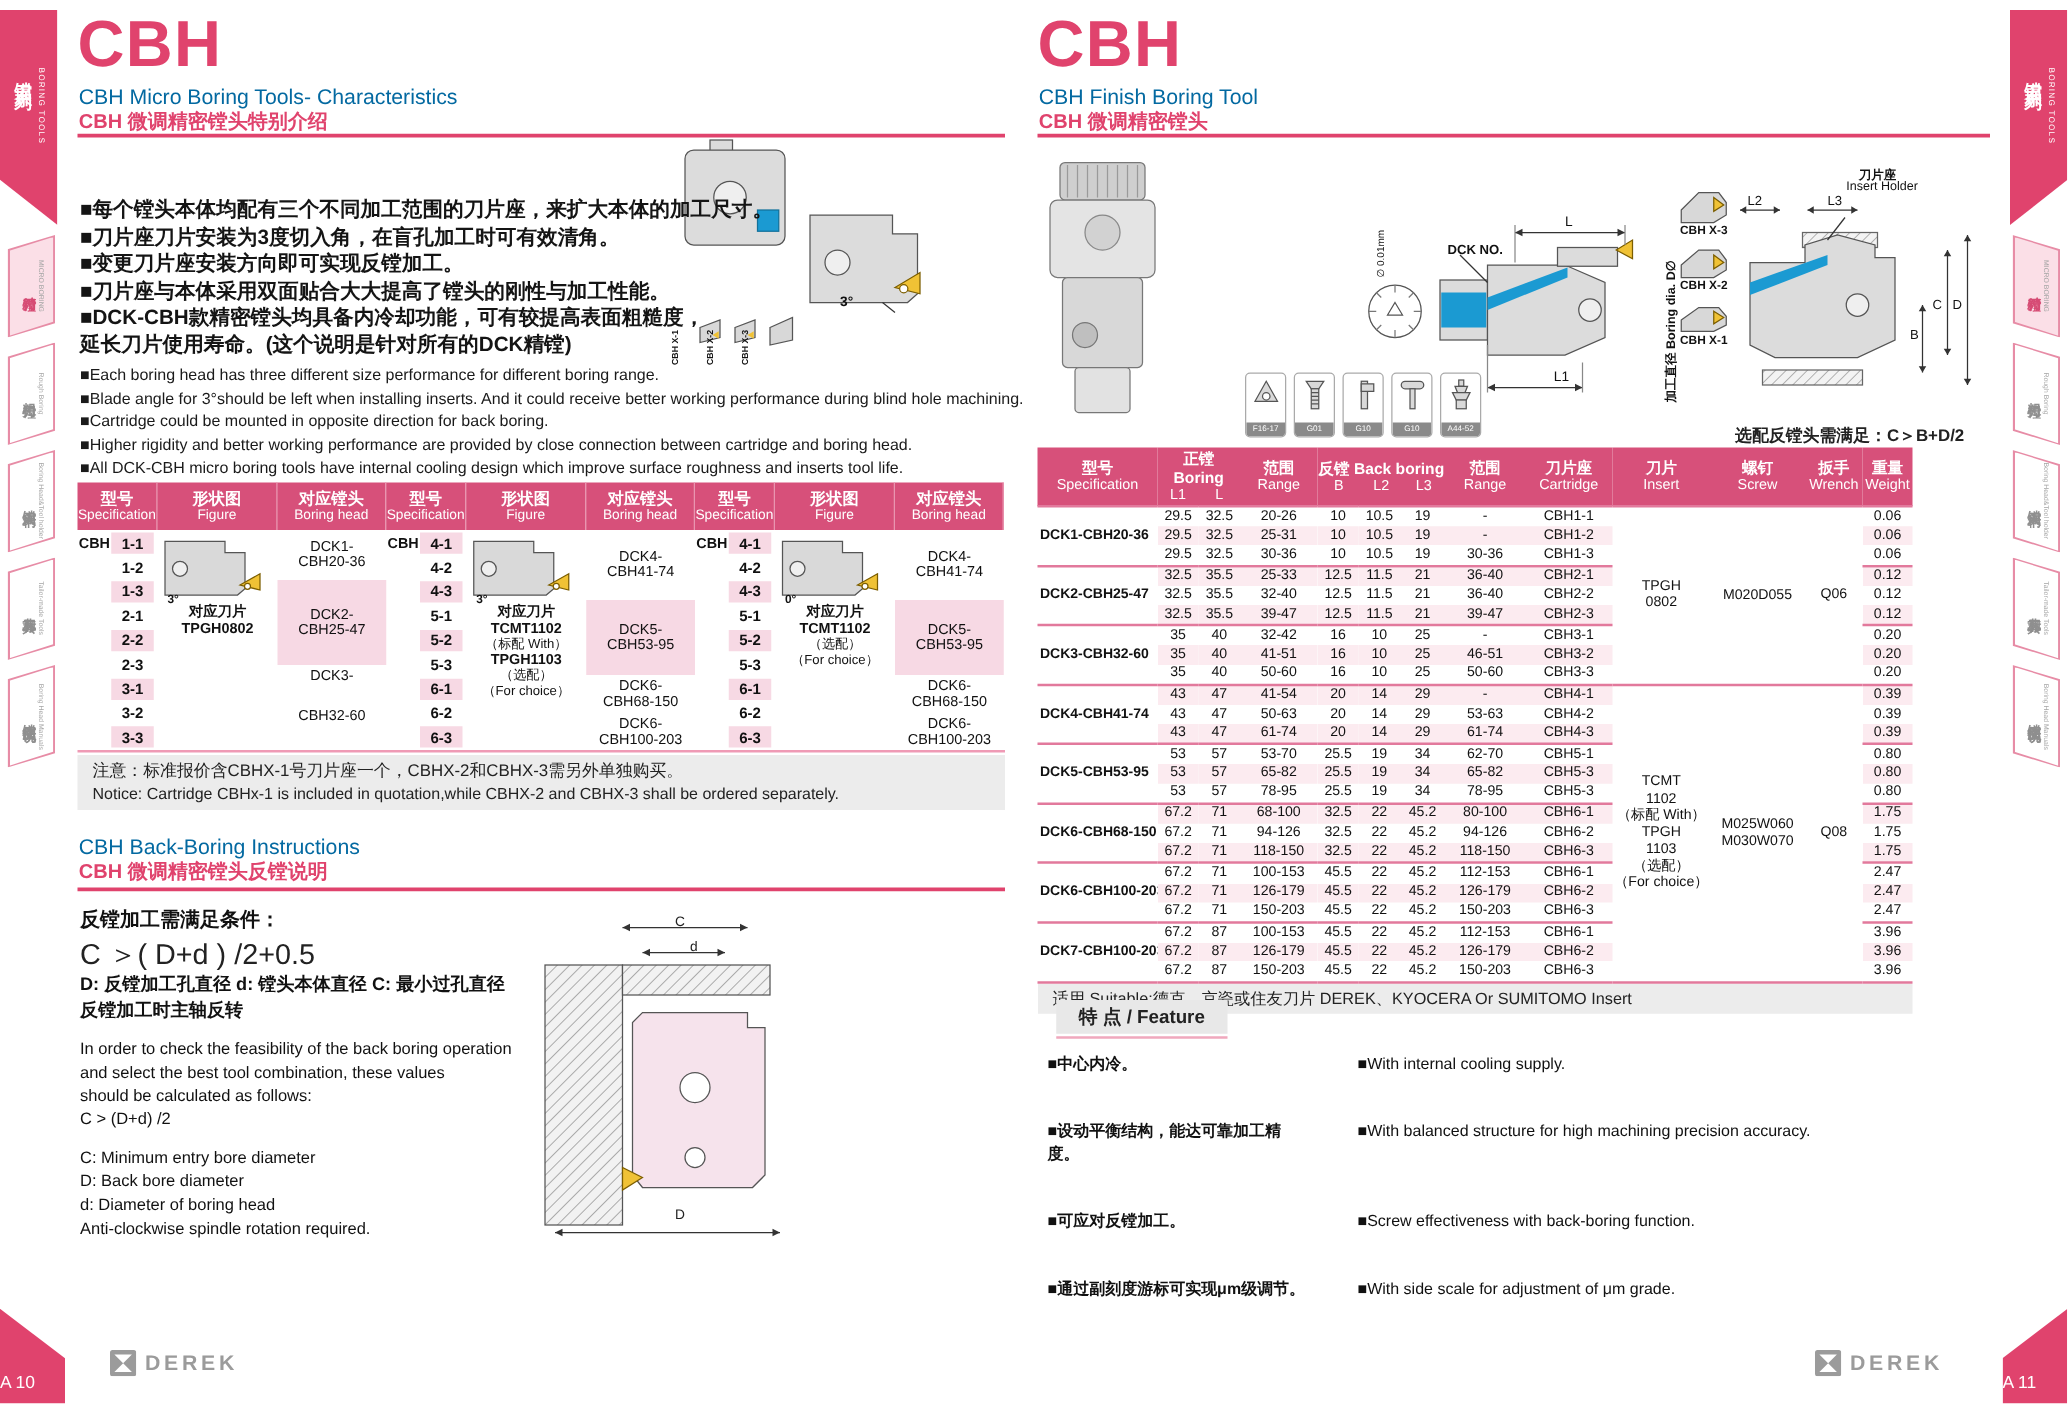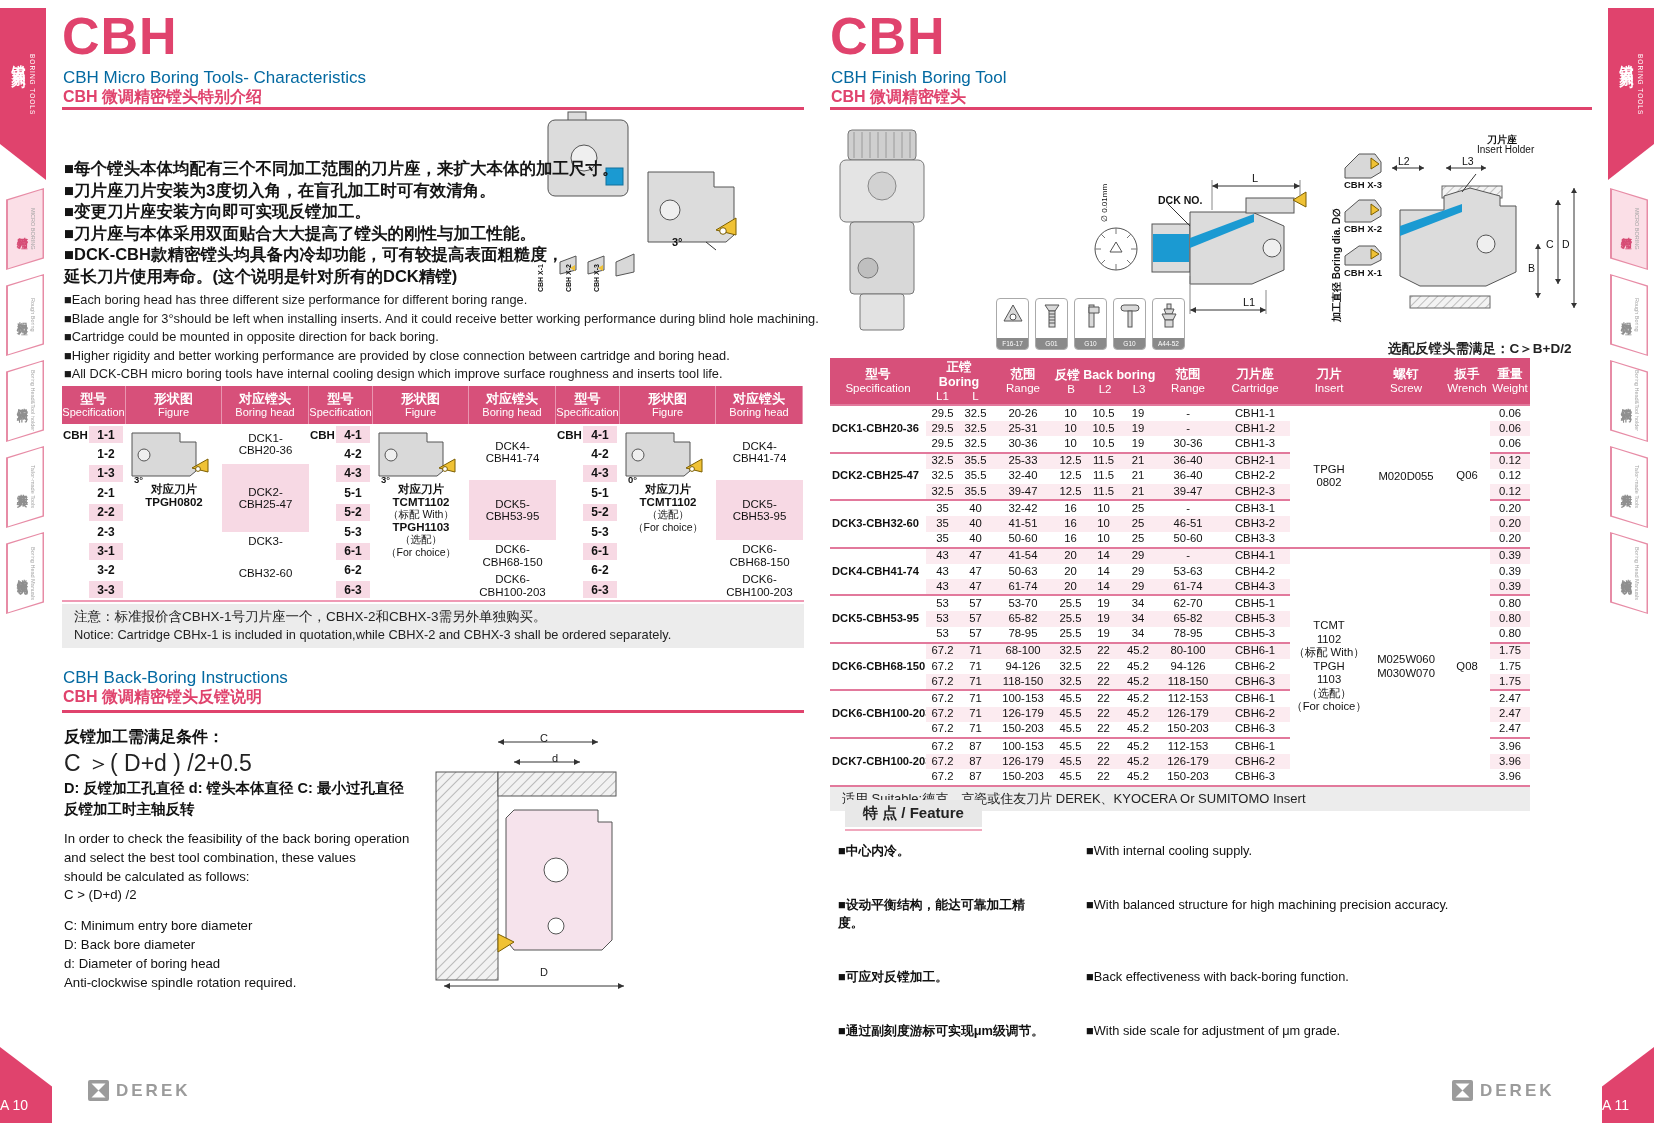--- a/index.html
+++ b/index.html
@@ -1085,21 +1085,21 @@
 
   <div class="feature-wrap">
     <span class="feature-badge">特 点 / Feature</span>
   </div>
   <div class="feature-grid">
       <div class="fzh">■中心内冷。</div>
       <div class="fen">■With internal cooling supply.</div>
       <div class="fzh">■设动平衡结构，能达可靠加工精度。</div>
       <div class="fen">■With balanced structure for high machining precision accuracy.</div>
       <div class="fzh">■可应对反镗加工。</div>
-      <div class="fen">■Back effectiveness with back-boring function.</div>
+      <div class="fen">■Screw effectiveness with back-boring function.</div>
       <div class="fzh">■通过副刻度游标可实现μm级调节。</div>
       <div class="fen">■With side scale for adjustment of μm grade.</div>
     </div>
 
   <div class="corner left">
     <span>A 10</span>
   </div>
   <div class="corner right">
     <span>A 11</span>
   </div>

